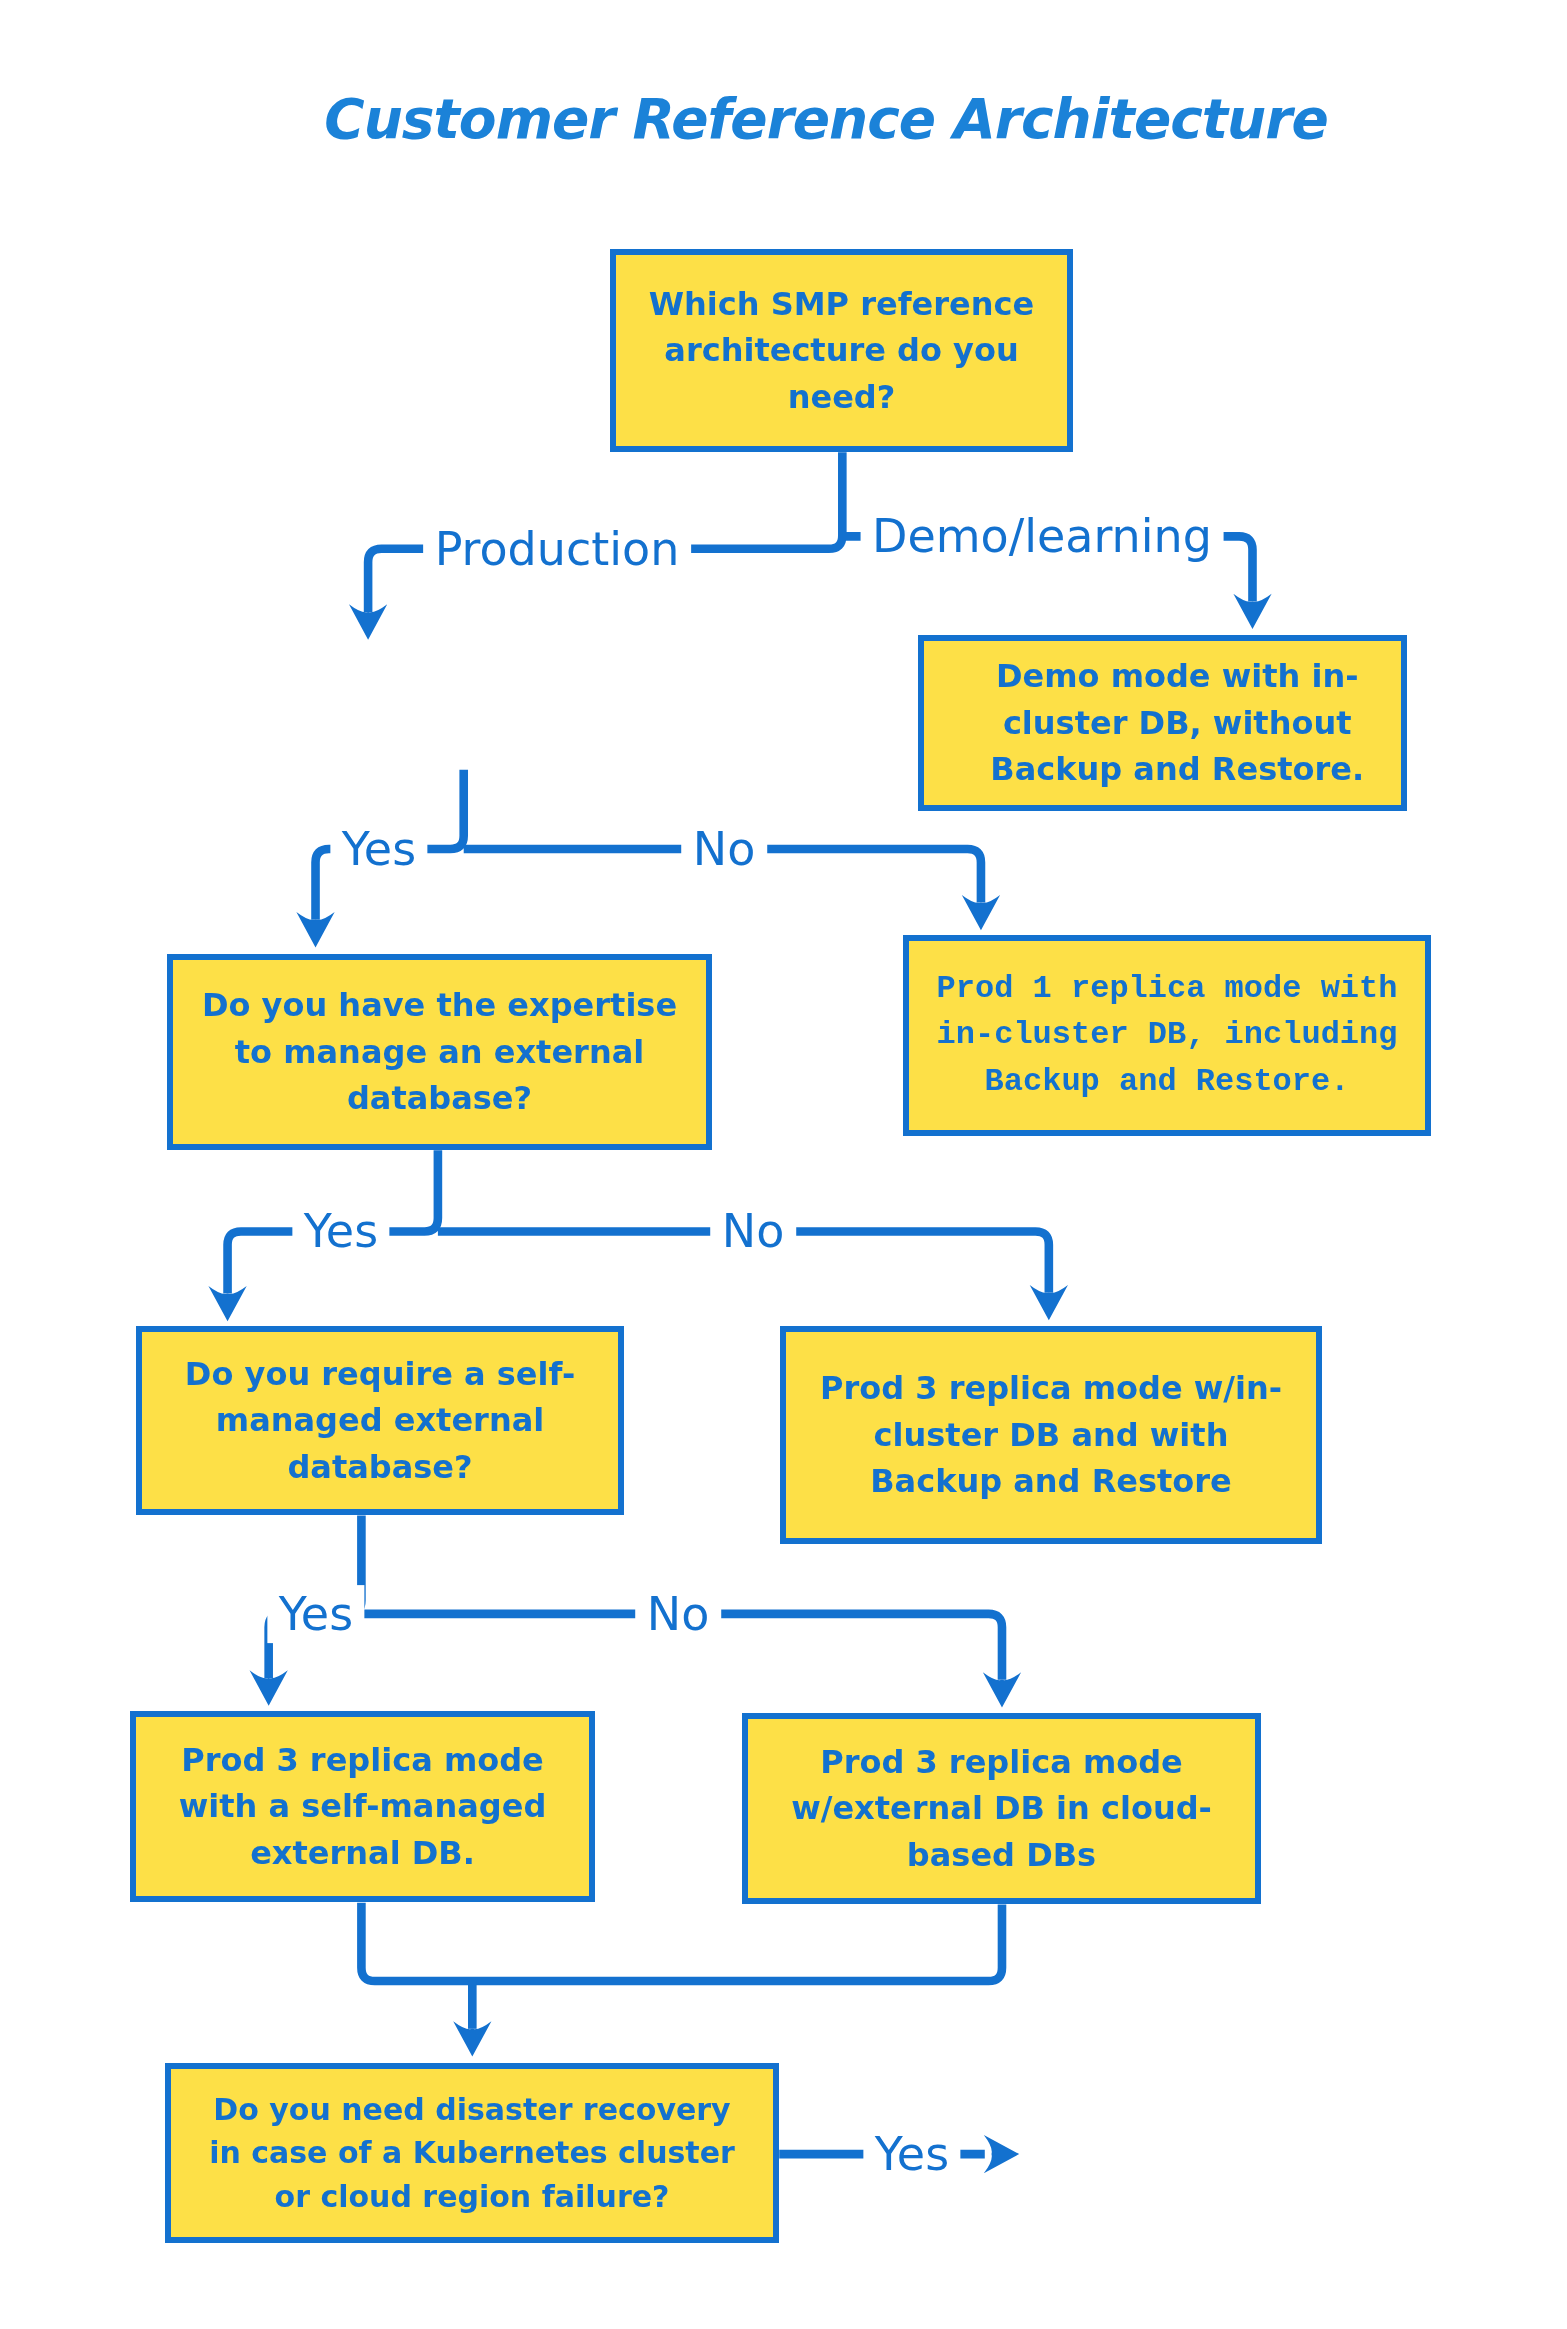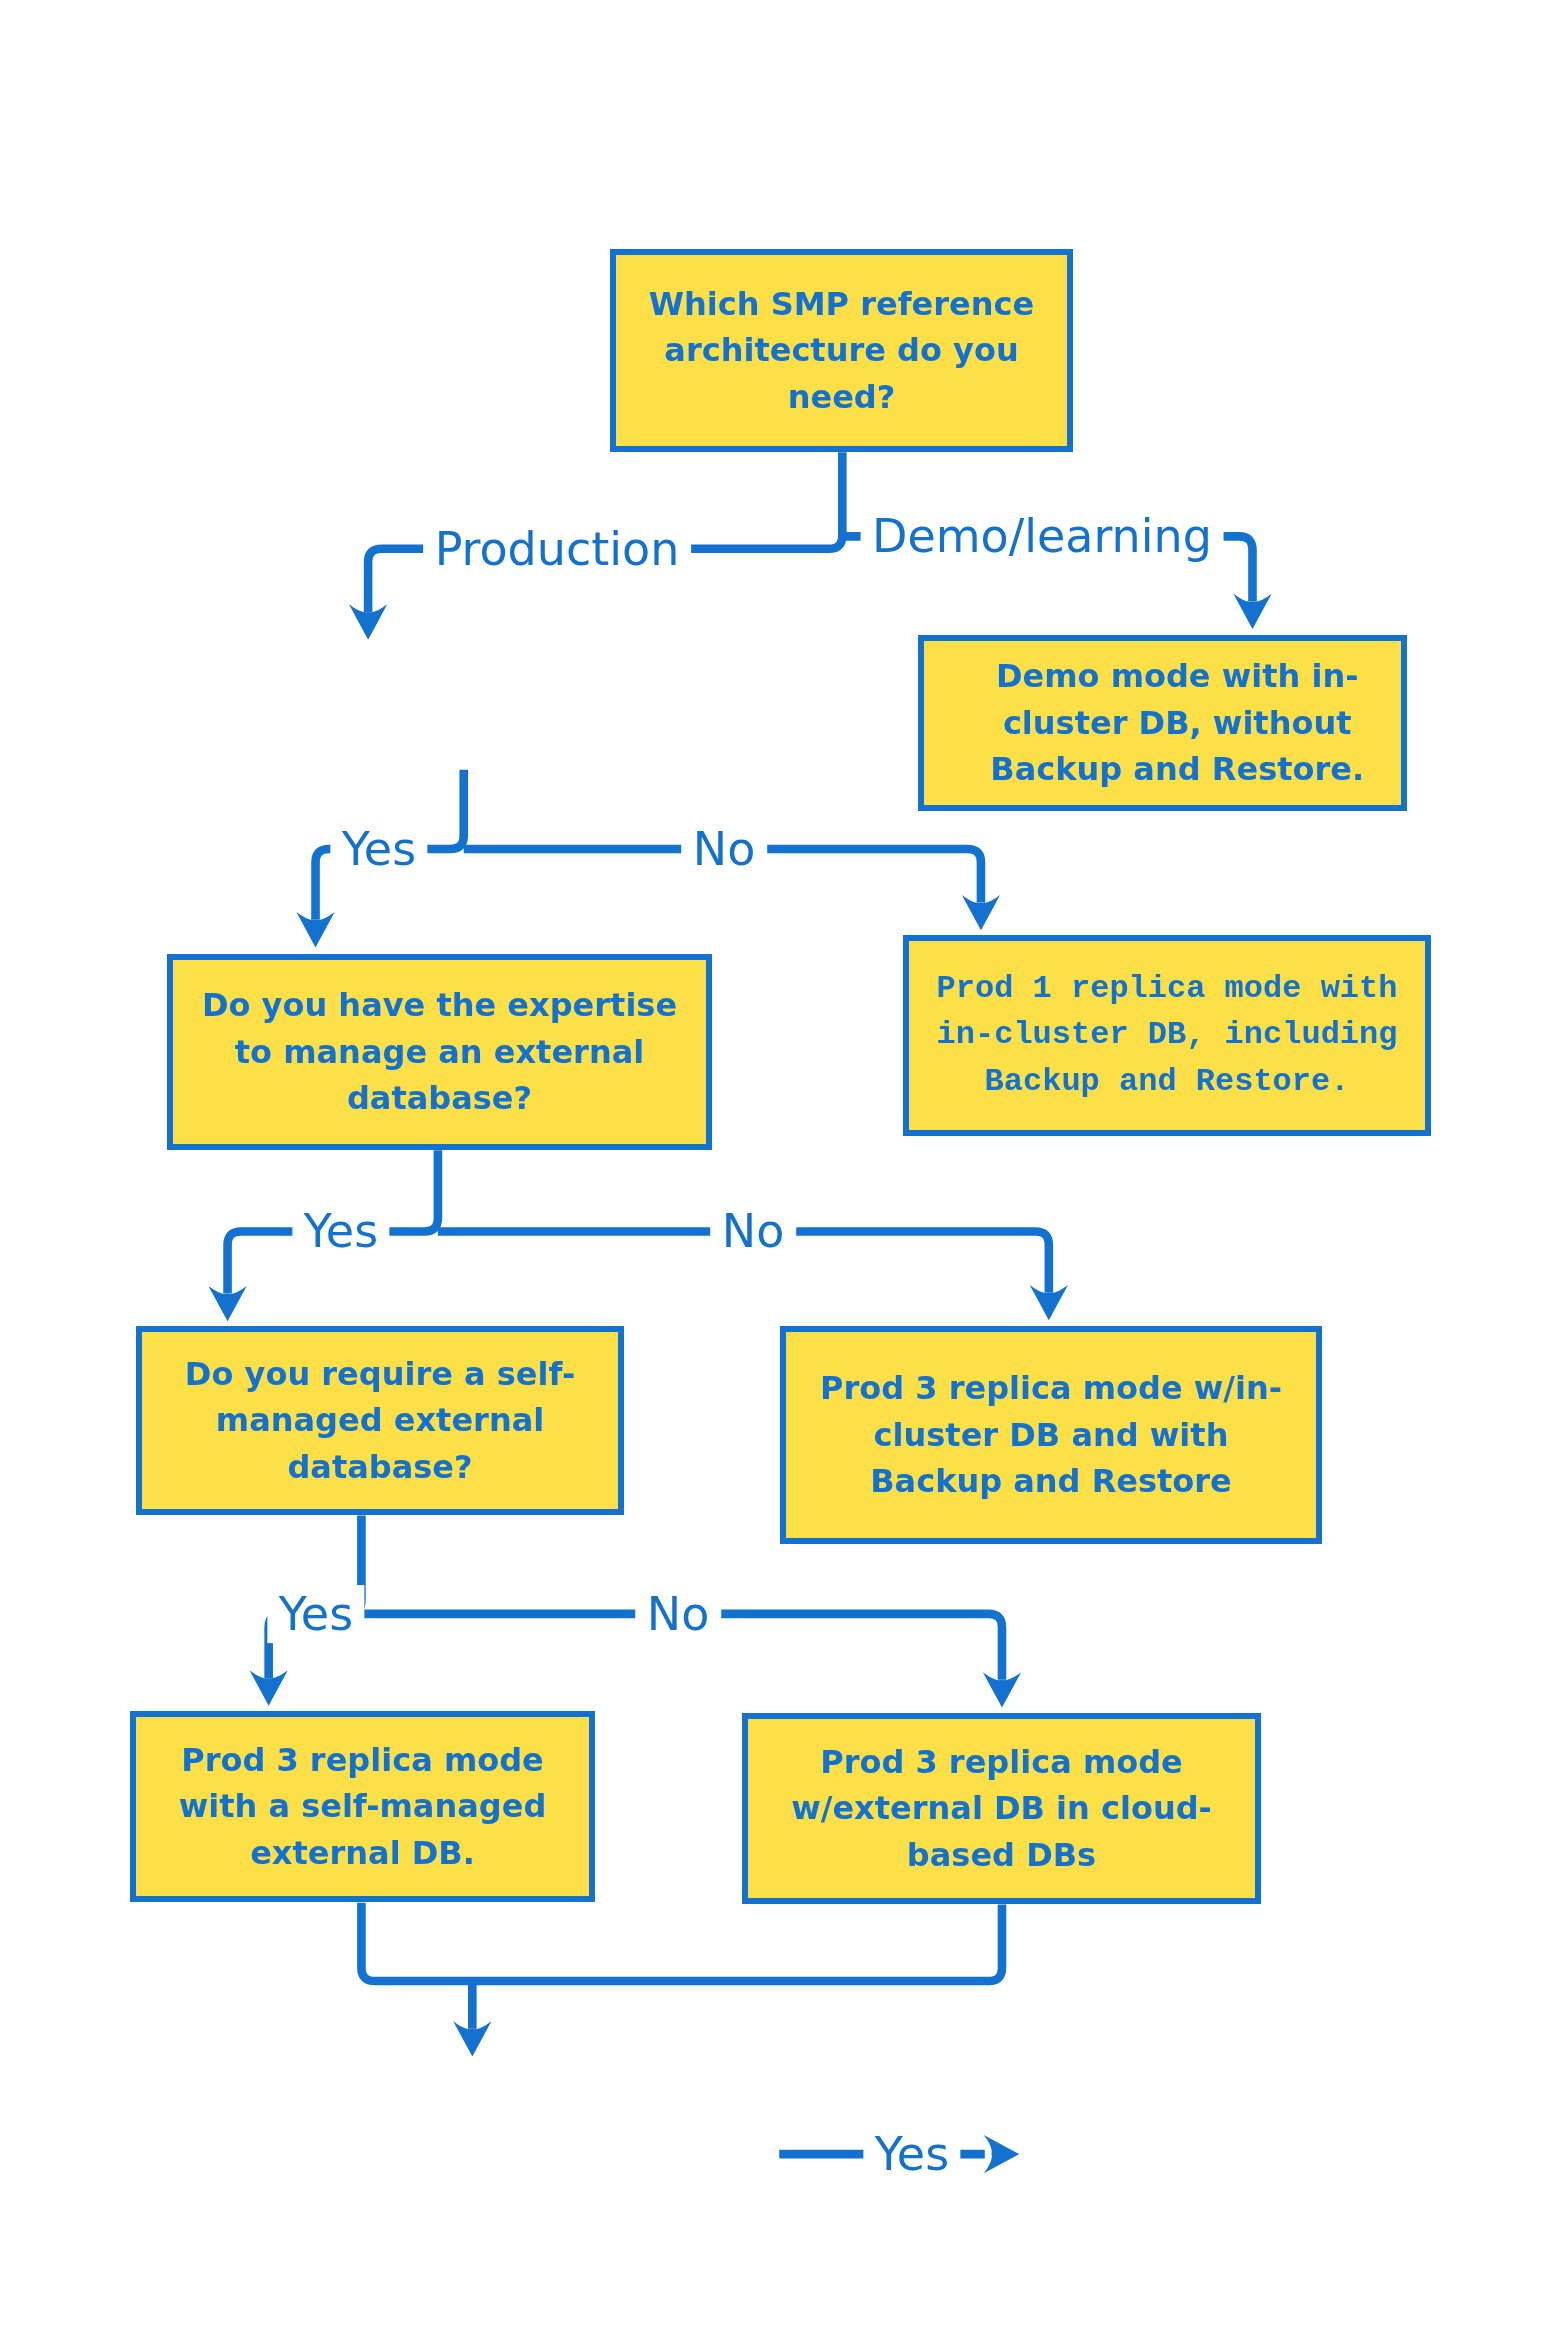--- a/index.html
+++ b/index.html
@@ -76,20 +76,21 @@
       <path transform="translate(1026,973)" d="M 0 0 L -20 -37 Q -7 -27 0 -29 Q 7 -27 20 -37 Z"></path>
       <path transform="translate(238,1382)" d="M 0 0 L -20 -37 Q -7 -27 0 -29 Q 7 -27 20 -37 Z"></path>
       <path transform="translate(1097,1381)" d="M 0 0 L -20 -37 Q -7 -27 0 -29 Q 7 -27 20 -37 Z"></path>
       <path transform="translate(281,1784)" d="M 0 0 L -20 -37 Q -7 -27 0 -29 Q 7 -27 20 -37 Z"></path>
       <path transform="translate(1048,1786)" d="M 0 0 L -20 -37 Q -7 -27 0 -29 Q 7 -27 20 -37 Z"></path>
       <path transform="translate(494,2151)" d="M 0 0 L -20 -37 Q -7 -27 0 -29 Q 7 -27 20 -37 Z"></path>
       <path transform="translate(1066,2253) rotate(-90)" d="M 0 0 L -20 -37 Q -7 -27 0 -29 Q 7 -27 20 -37 Z"></path>
     </g>
   </svg>
 
+  <div class="page-title" style="left:826px; top:119px; color:#1b82d8;">Customer Reference Architecture</div>
 
   <div class="node" style="left:610px; top:249px; width:463px; height:203px; border-color:#1371cf; color:#1371cf;">Which SMP reference
 architecture do you
 need?</div>
 
 
   <div class="node" style="left:918px; top:635px; width:489px; height:176px; border-color:#1371cf; color:#1371cf;padding-left:39px;">Demo mode with in-
 cluster DB, without
 Backup and Restore.</div>
 
@@ -110,20 +111,23 @@
 Backup and Restore</div>
 
   <div class="node" style="left:130px; top:1711px; width:465px; height:191px; border-color:#1371cf; color:#1371cf;">Prod 3 replica mode
 with a self-managed
 external DB.</div>
 
   <div class="node" style="left:742px; top:1713px; width:519px; height:191px; border-color:#1371cf; color:#1371cf;">Prod 3 replica mode
 w/external DB in cloud-
 based DBs</div>
 
+  <div class="node" style="left:165px; top:2063px; width:614px; height:180px; font-size:30px; border-color:#1371cf; color:#1371cf;">Do you need disaster recovery
+in case of a Kubernetes cluster
+or cloud region failure?</div>
 
 
   <span class="edge-label" style="left:557px; top:549px; color:#1371cf;">Production</span>
   <span class="edge-label" style="left:1042px; top:536px; color:#1371cf;">Demo/learning</span>
   <span class="edge-label" style="left:379px; top:849px; color:#1371cf;">Yes</span>
   <span class="edge-label" style="left:724px; top:849px; color:#1371cf;">No</span>
   <span class="edge-label" style="left:341px; top:1231px; color:#1371cf;">Yes</span>
   <span class="edge-label" style="left:753px; top:1231px; color:#1371cf;">No</span>
   <span class="edge-label" style="left:316px; top:1614px; color:#1371cf;">Yes</span>
   <span class="edge-label" style="left:678px; top:1614px; color:#1371cf;">No</span>

